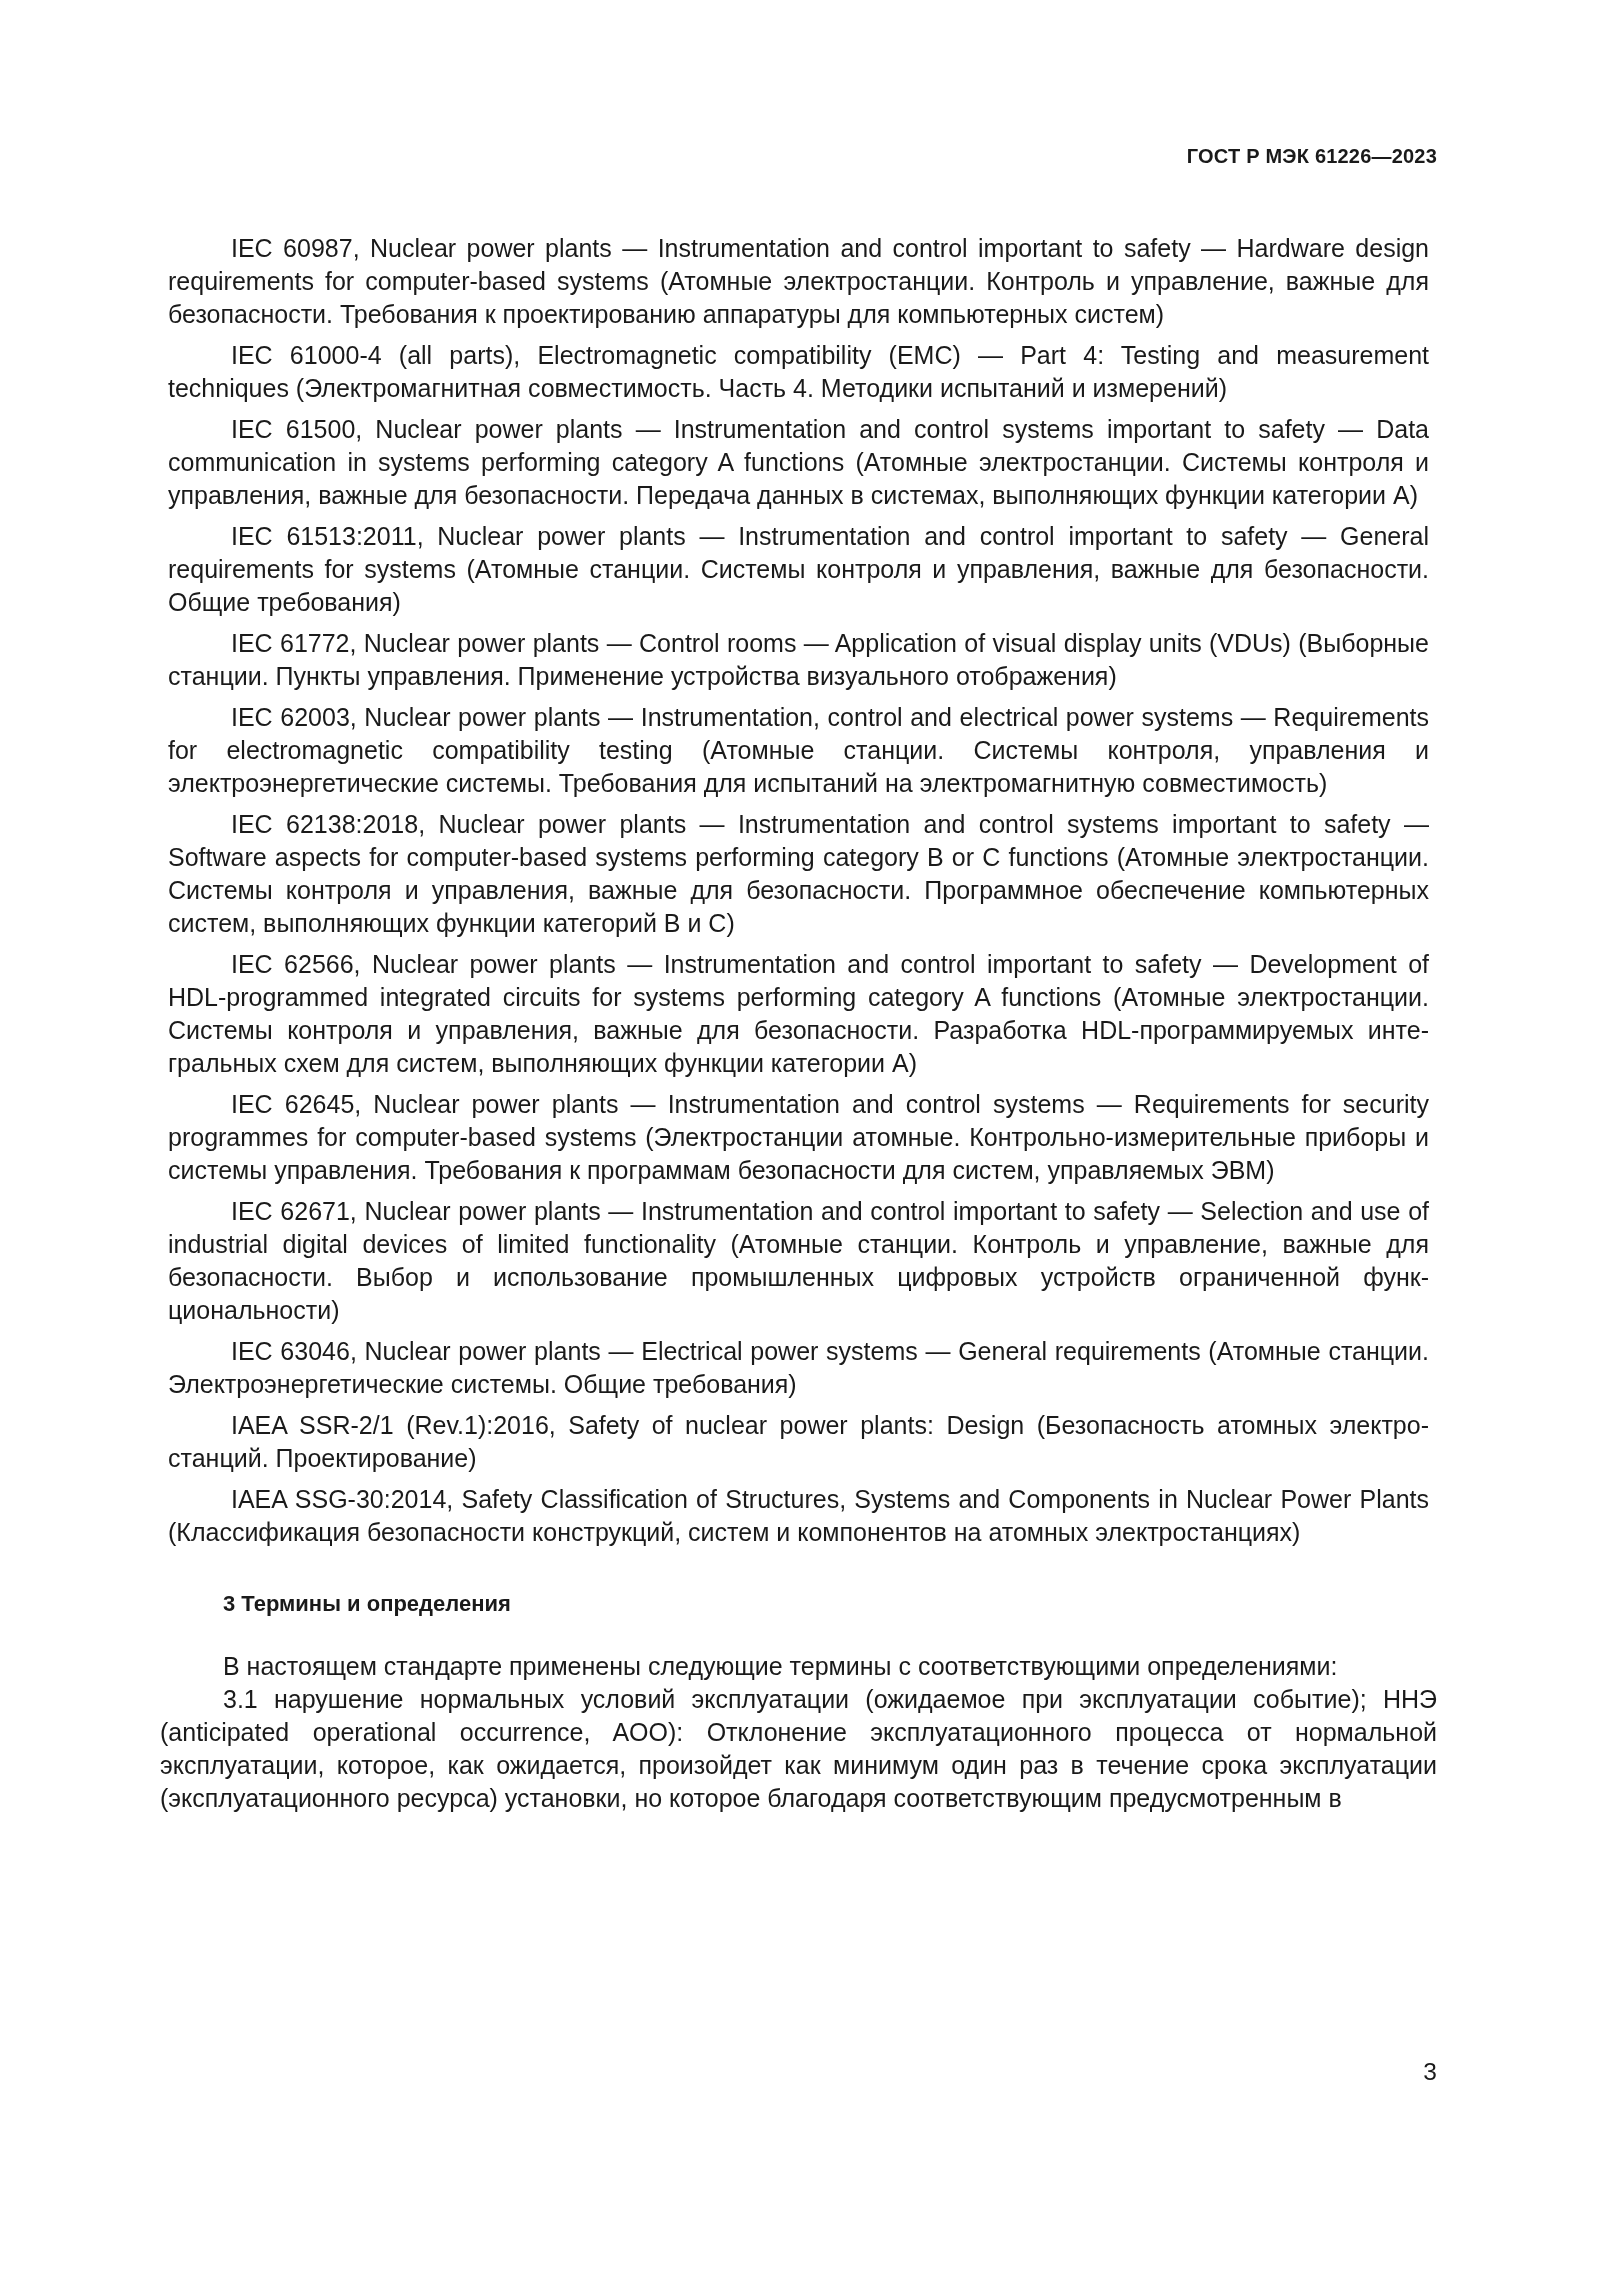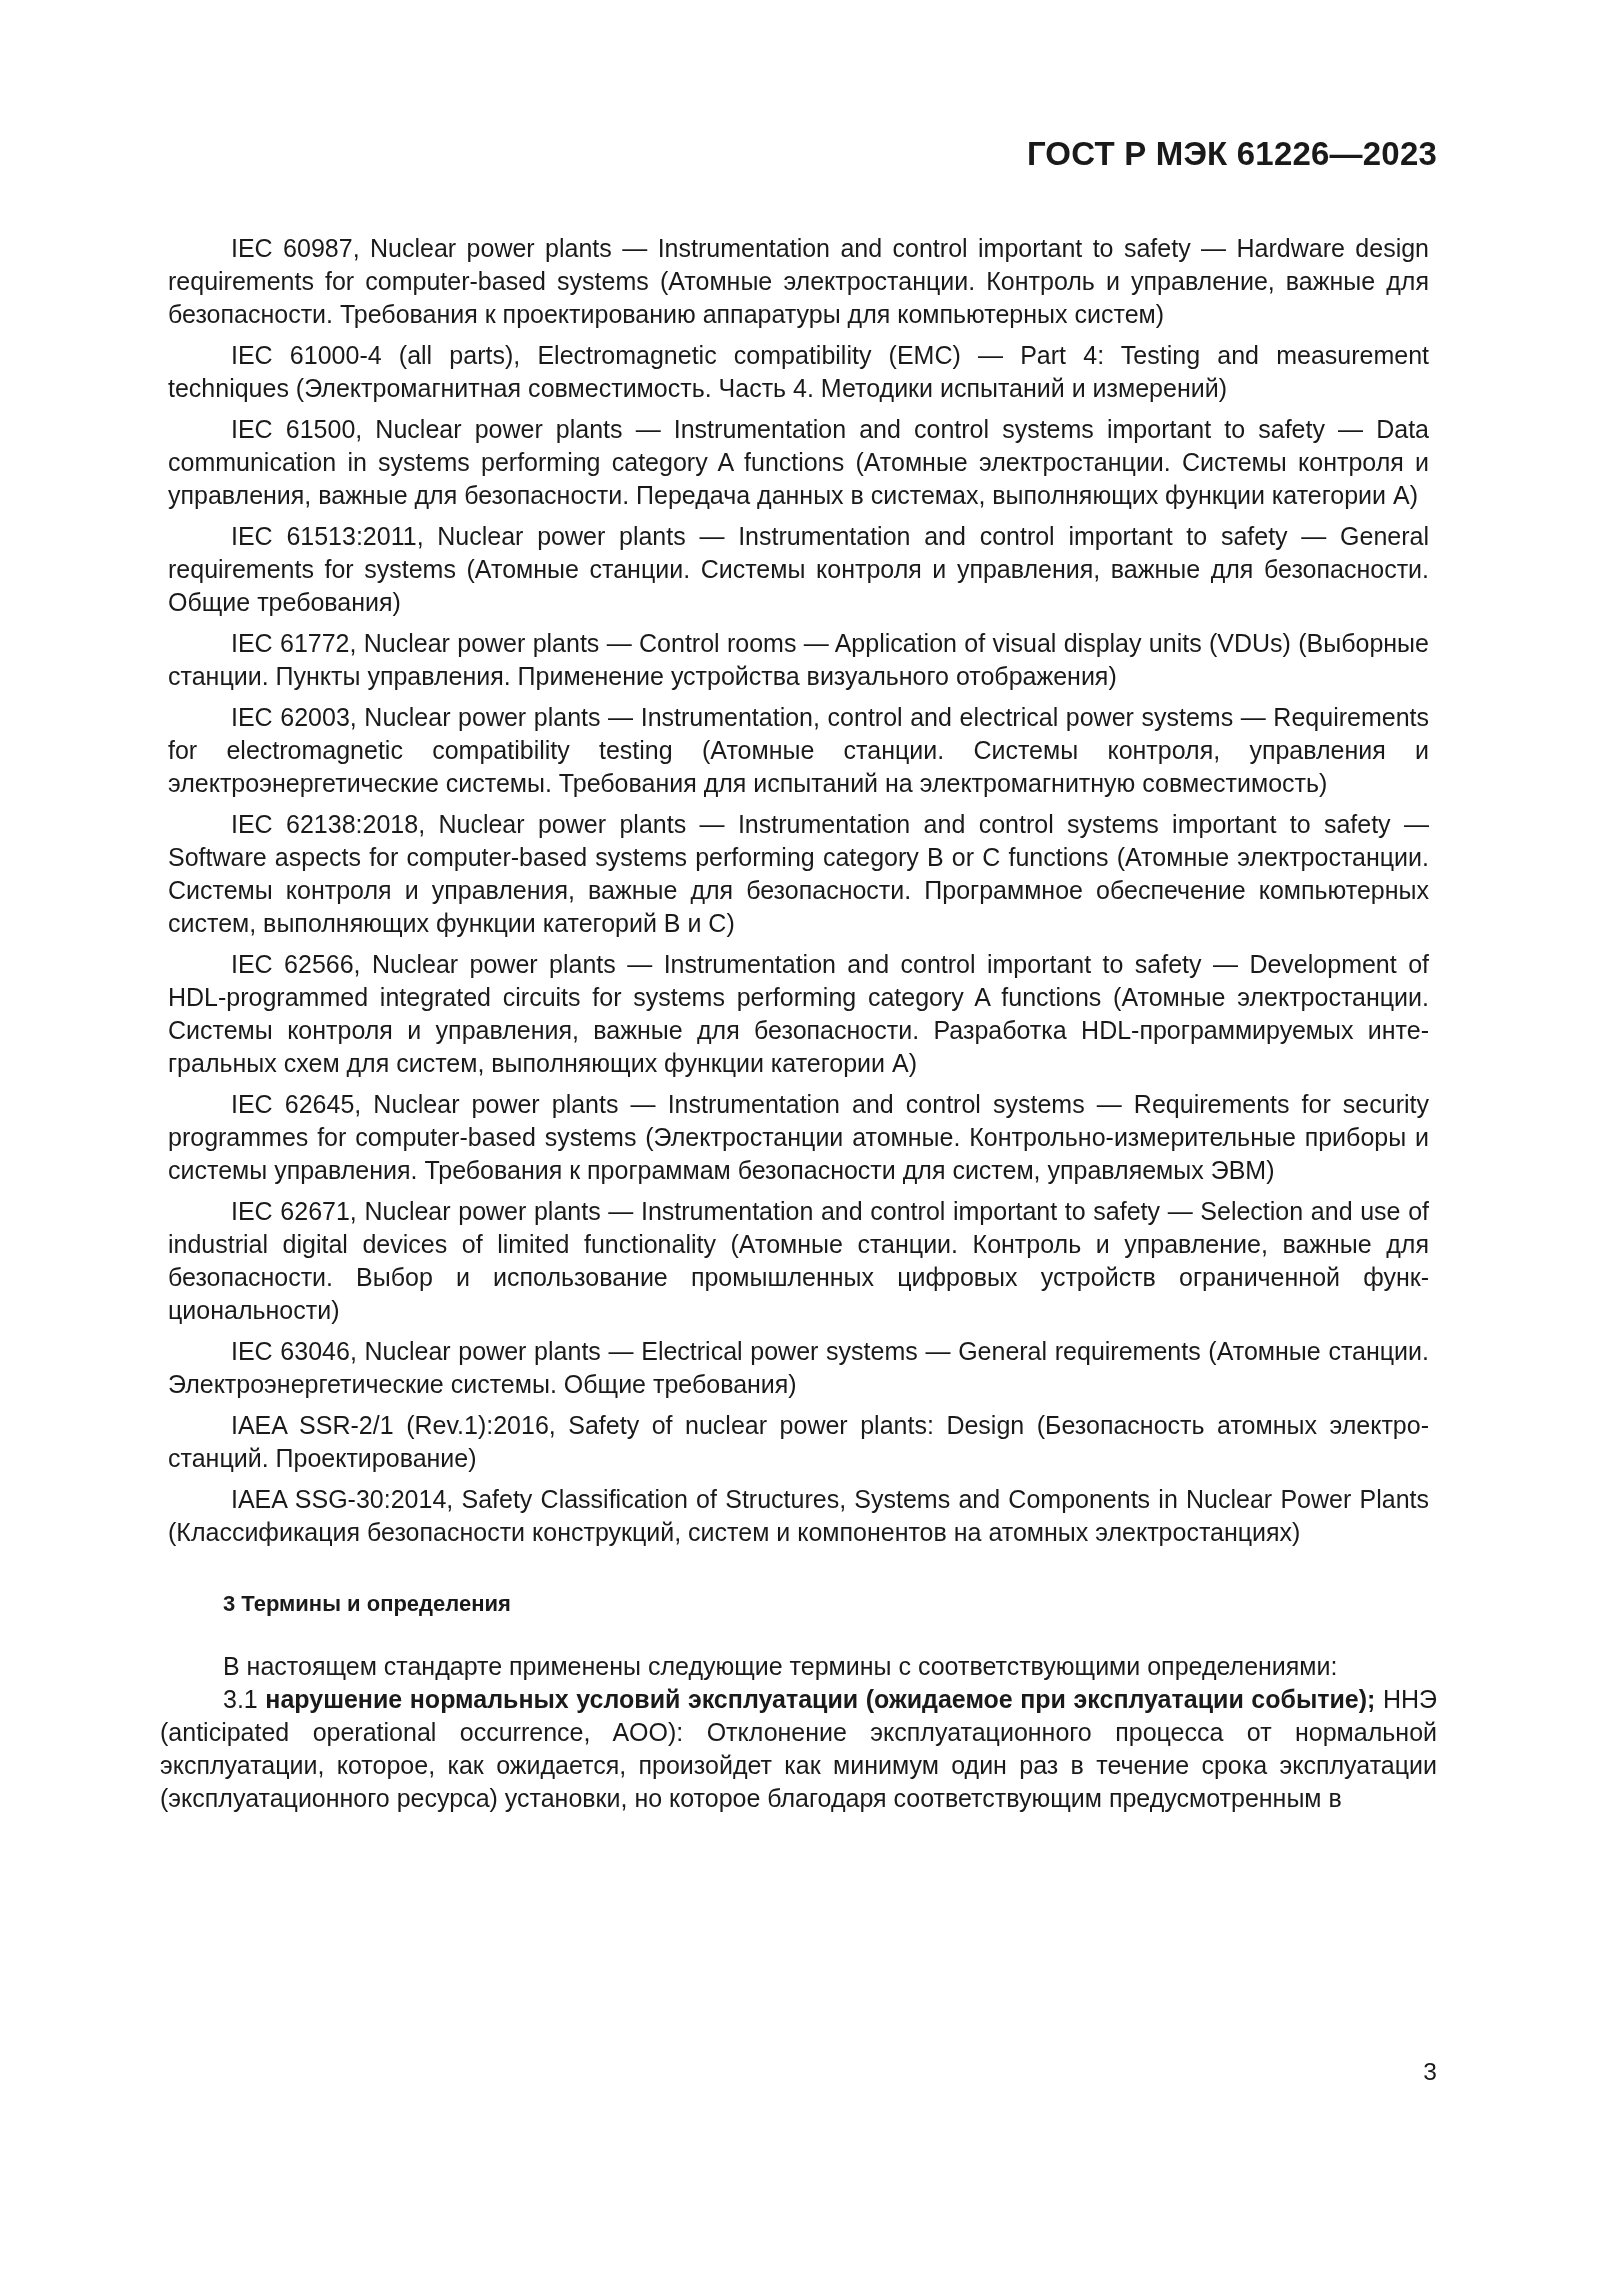--- a/index.html
+++ b/index.html
@@ -6,24 +6,24 @@
     body {
       width: 1621px;
       height: 2293px;
       position: relative;
       overflow: hidden;
       color: #1a1a1a;
       font-family: "Liberation Sans", "DejaVu Sans", sans-serif;
     }
     .page-header {
       position: absolute;
-      top: 135px;
+      top: 145px;
       right: 184px;
       font-weight: bold;
-      font-size: 33px;
+      font-size: 20px;
       letter-spacing: 0.2px;
     }
     .content {
       position: absolute;
       left: 160px;
       top: 224px;
       width: 1277px;
       font-size: 25px;
       line-height: 33px;
     }
@@ -44,21 +44,21 @@
       margin: 27.4px 0 0 0;
       text-indent: 63px;
       text-align: justify;
     }
     .term {
       margin: 0;
       text-indent: 63px;
       text-align: justify;
     }
     .term .term-num { font-weight: normal; }
-    .term .term-name { font-weight: bold; }
+    .term .term-name { font-weight: normal; }
     .page-number {
       position: absolute;
       top: 2058px;
       right: 184px;
       font-size: 24.5px;
     }
   </style>
 </head>
 <body>
 

